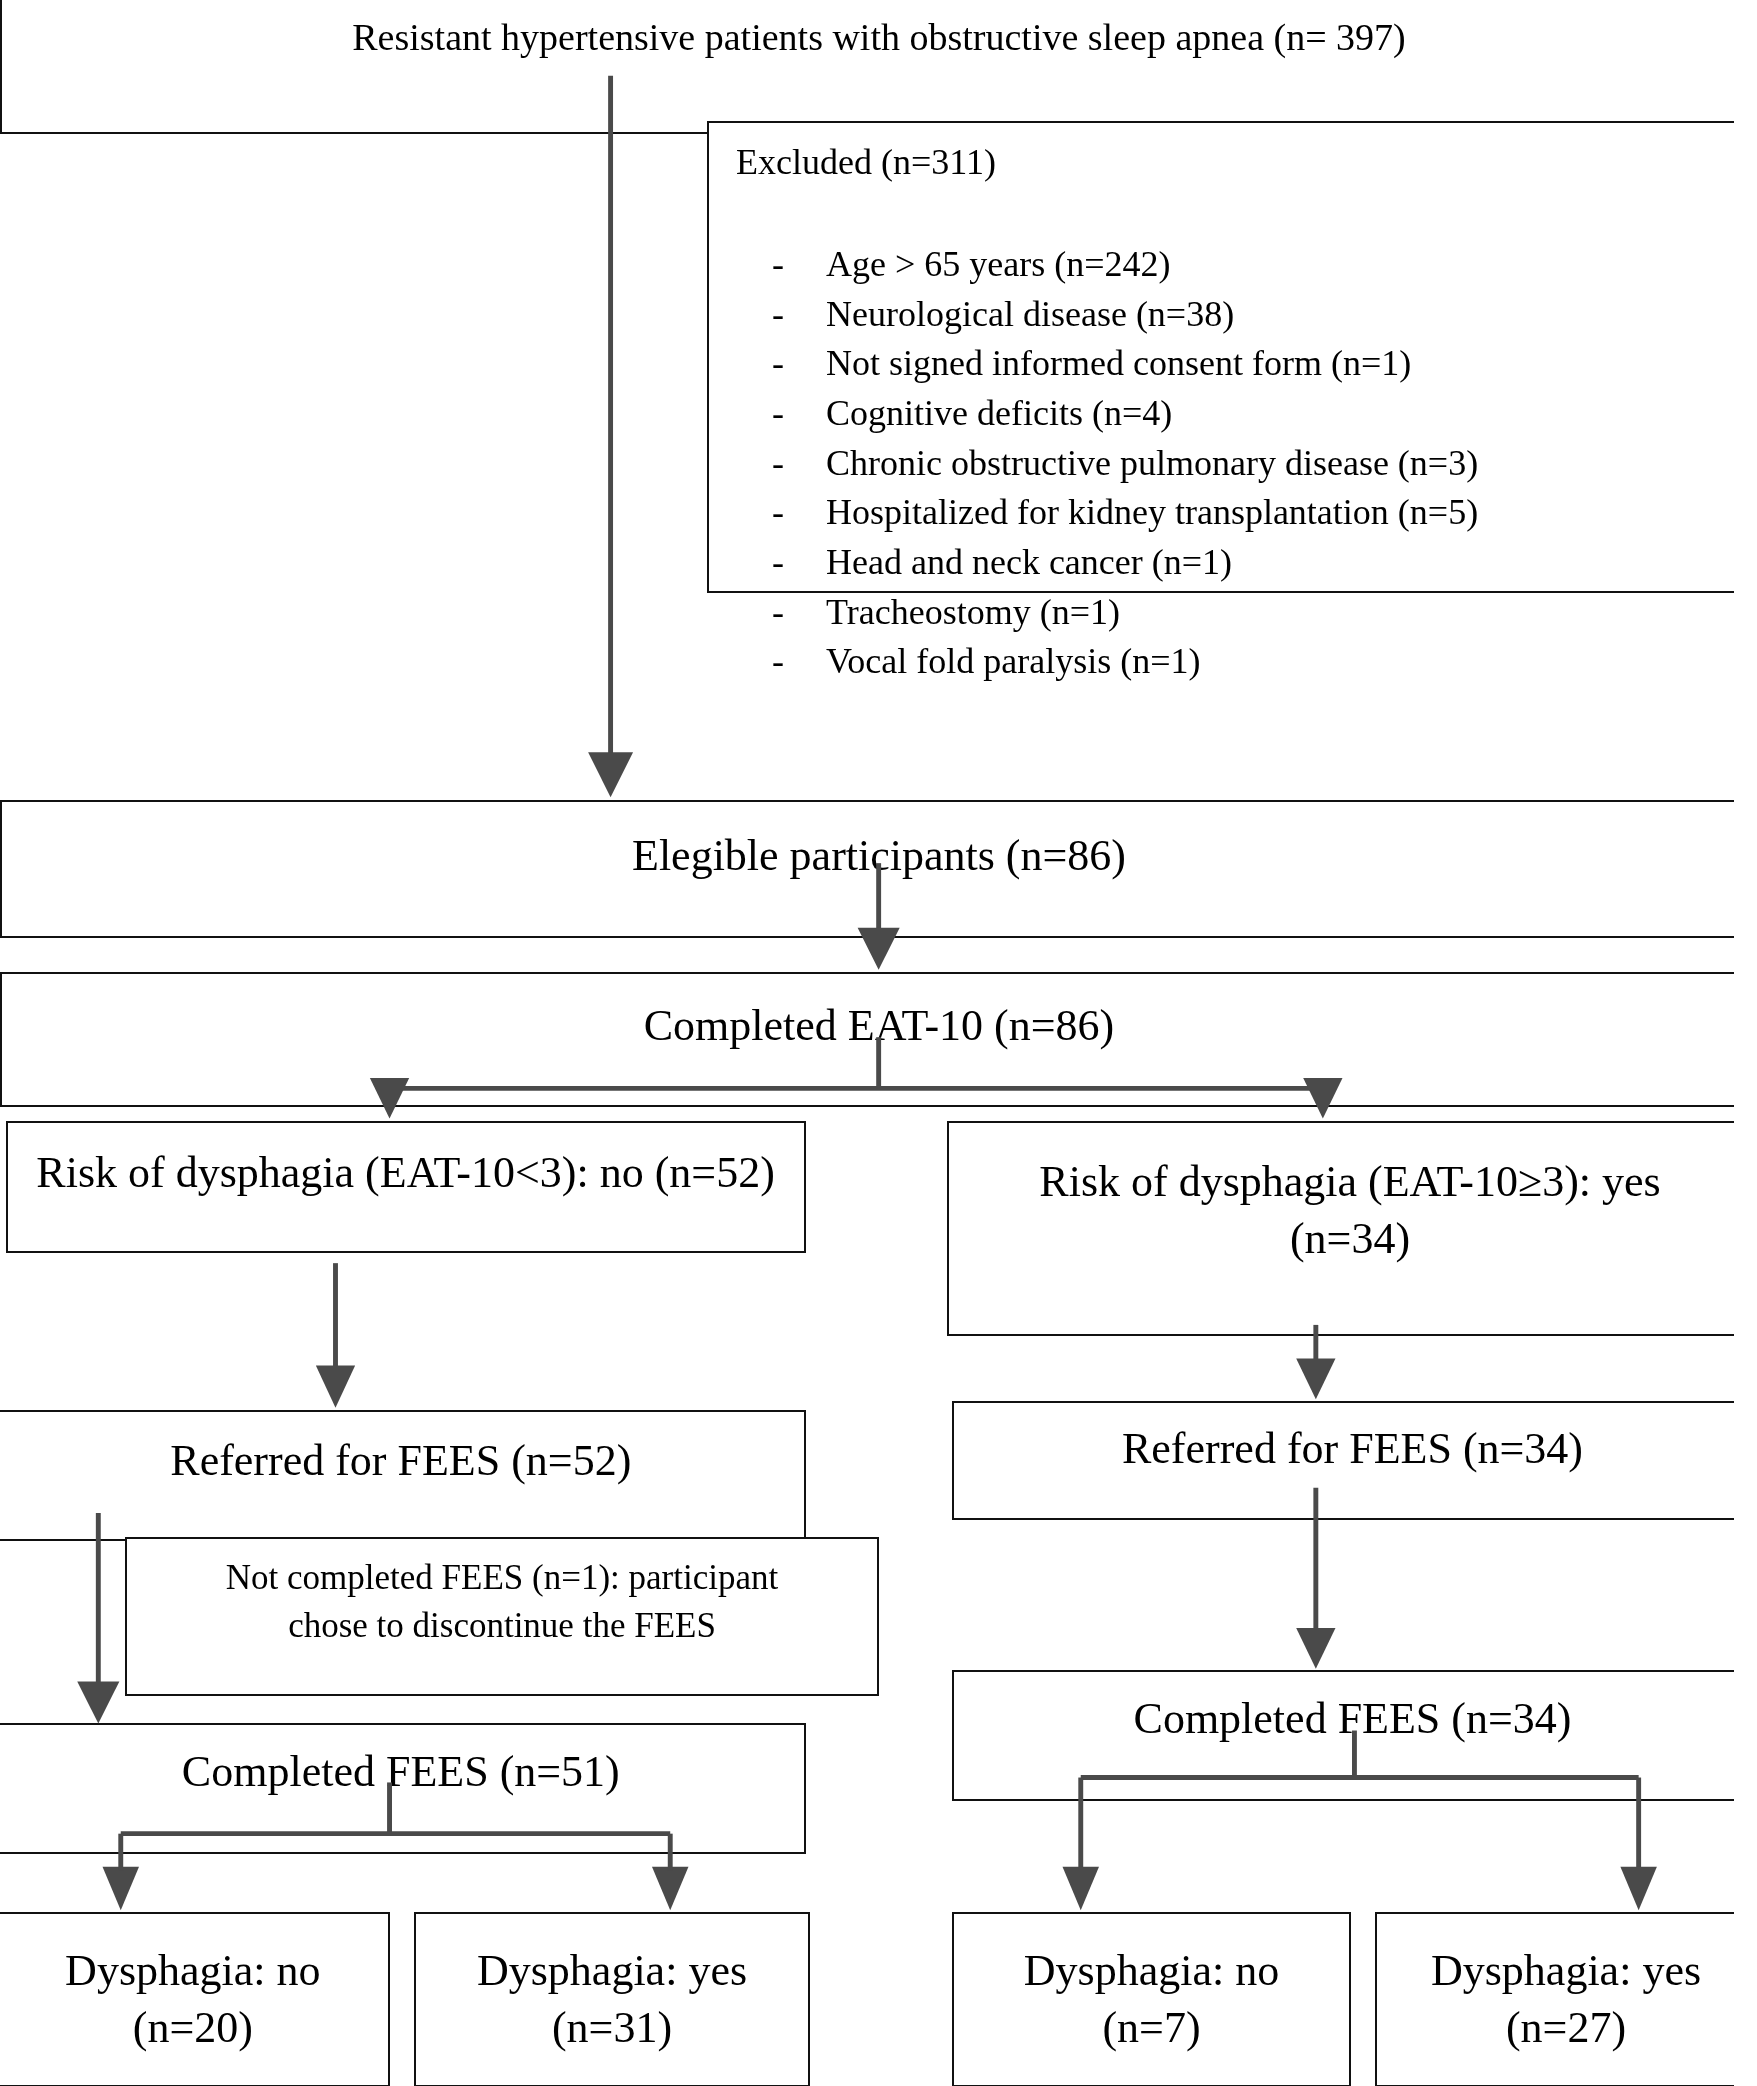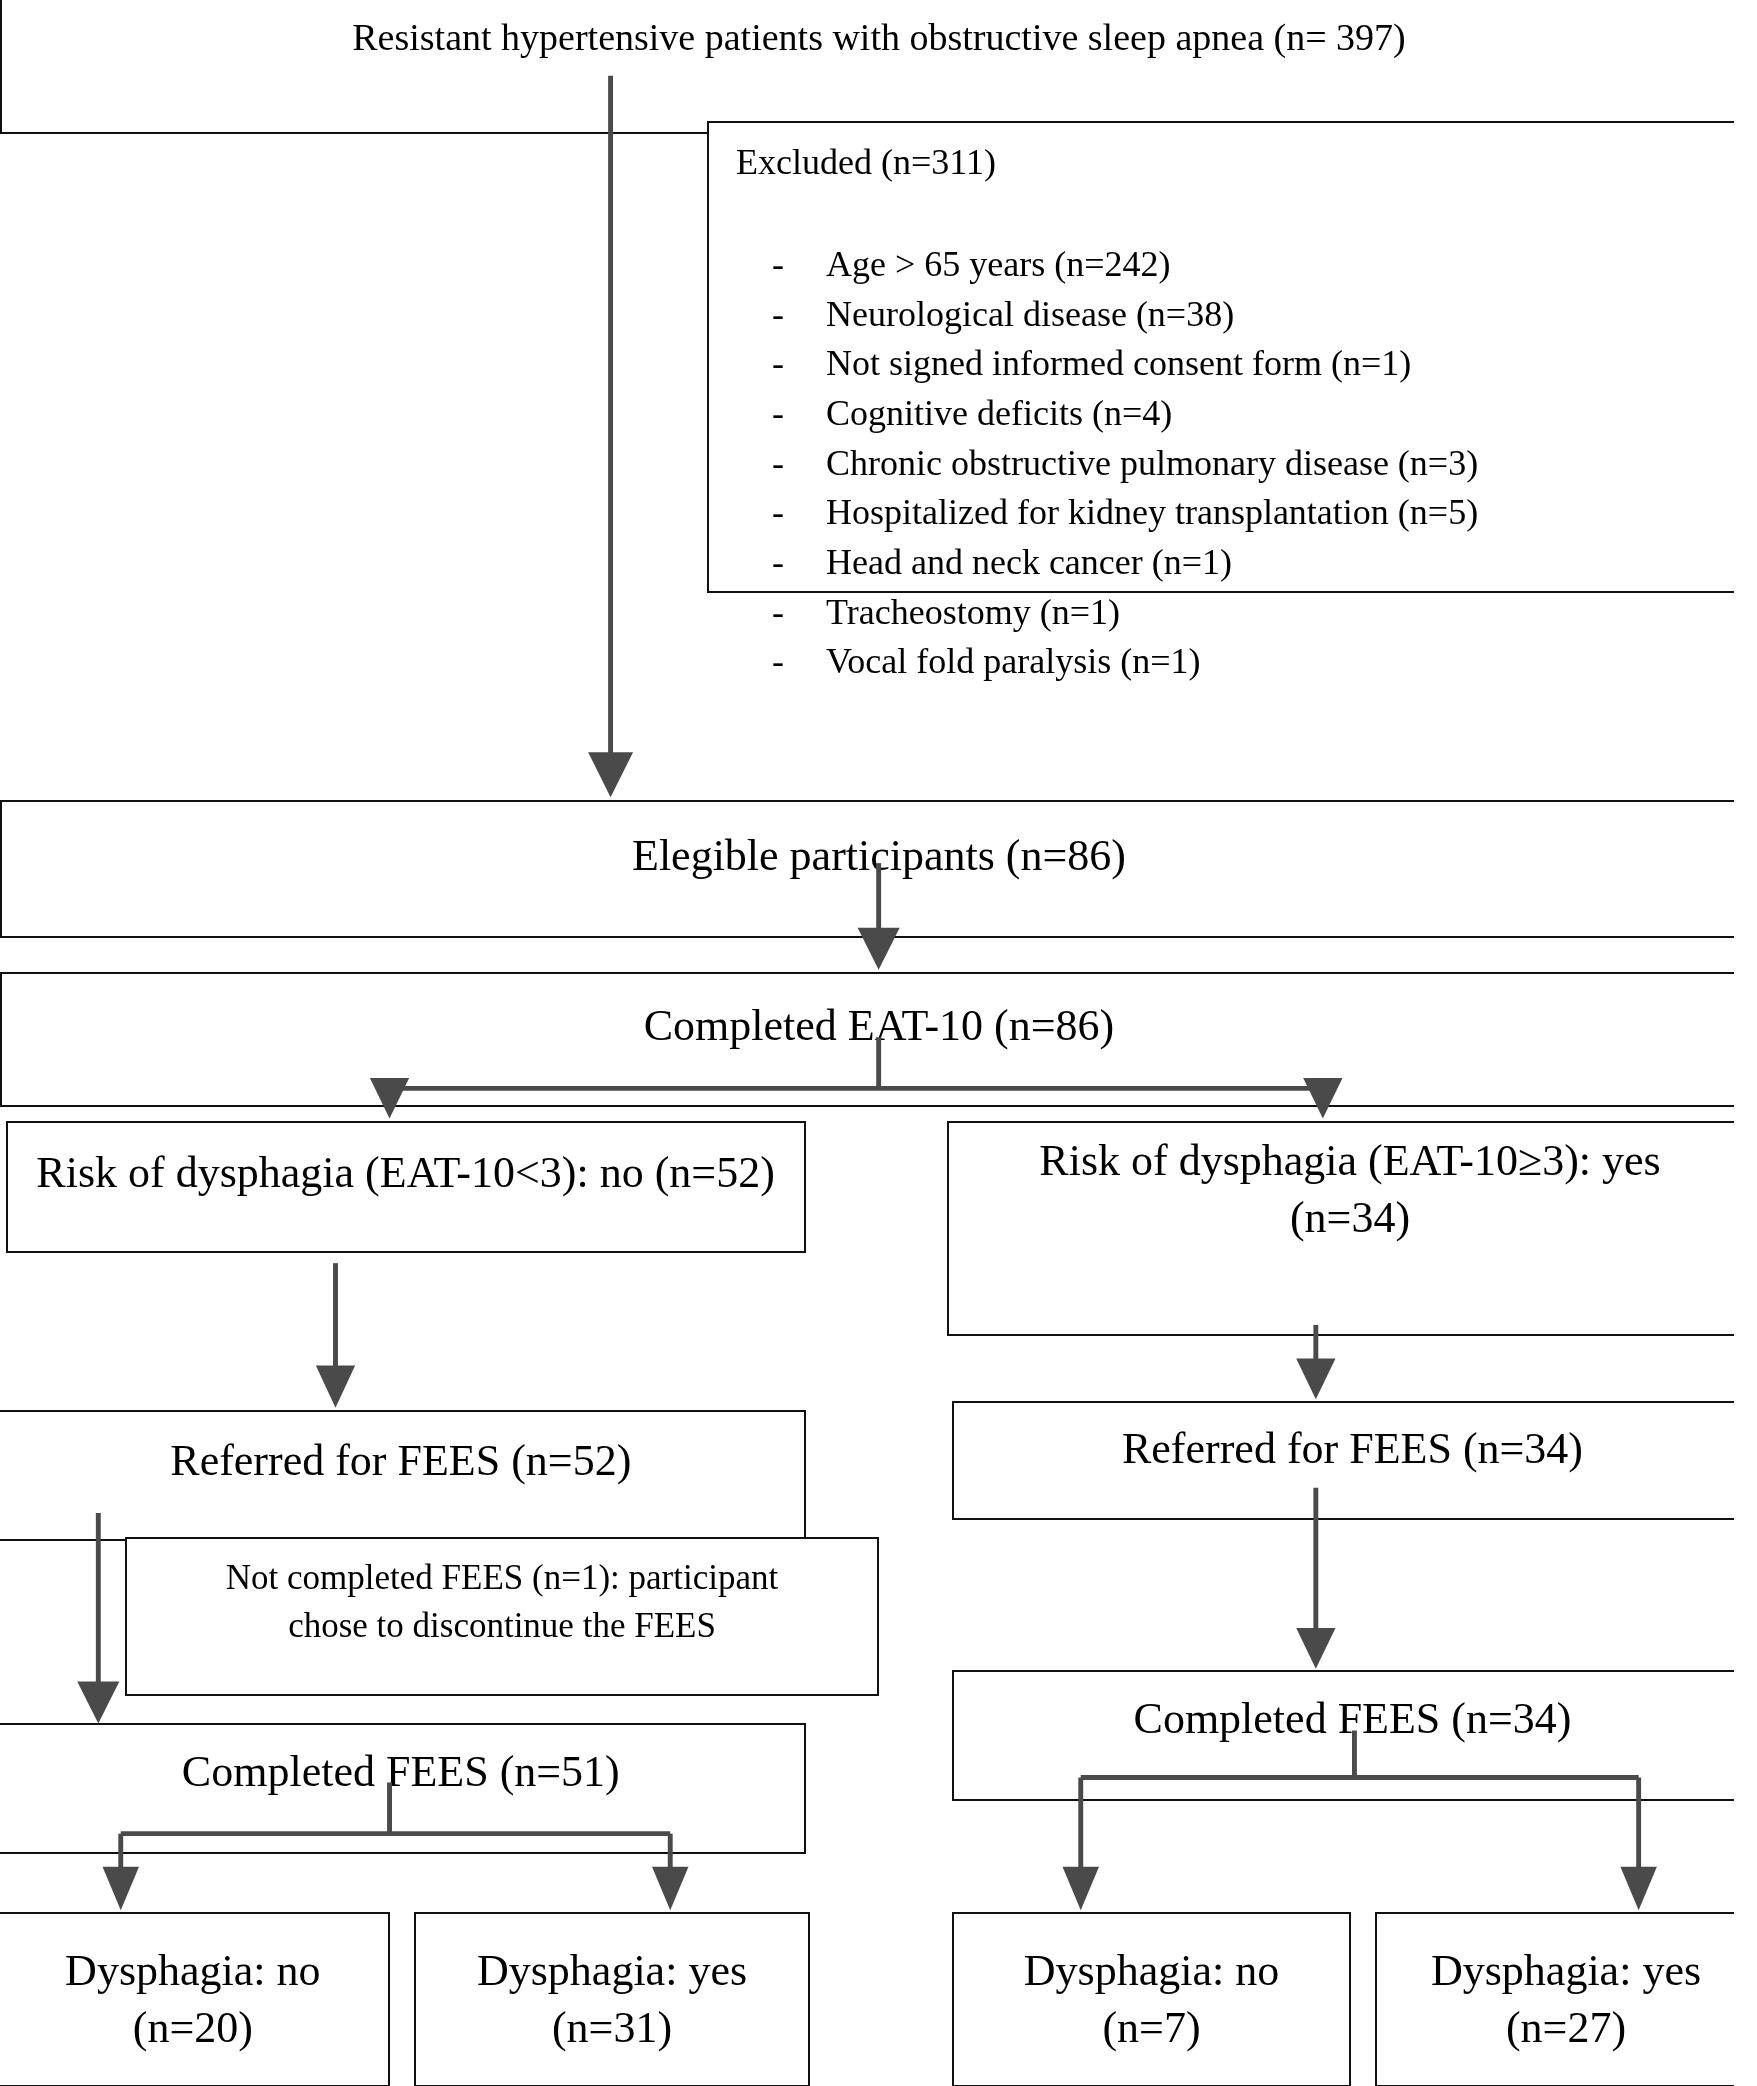--- a/index.html
+++ b/index.html
@@ -47,21 +47,21 @@
   #box-eligible{ left:0px; top:800px; width:1758px; height:138px; }
   #box-eligible .txt{ margin-top:25px; }
 
   #box-eat10{ left:0px; top:972px; width:1758px; height:135px; }
   #box-eat10 .txt{ margin-top:22.5px; }
 
   #box-risk-no{ left:5.6px; top:1121px; width:800px; height:132px; }
   #box-risk-no .txt{ margin-top:21px; }
 
   #box-risk-yes{ left:947px; top:1121px; width:806px; height:215px; }
-  #box-risk-yes .txt{ margin-top:9px; }
+  #box-risk-yes .txt{ margin-top:30px; }
 
   #box-ref-52{ left:-4.2px; top:1410px; width:810px; height:131px; }
   #box-ref-52 .txt{ margin-top:19.6px; }
 
   #box-ref-34{ left:952px; top:1401px; width:801px; height:119px; }
   #box-ref-34 .txt{ margin-top:17px; }
 
   #box-notcomp{ left:125px; top:1537px; width:754px; height:159px; z-index:7; }
   #box-notcomp .txt{ margin-top:15.4px; font-size:35px; line-height:1.36; }
 

